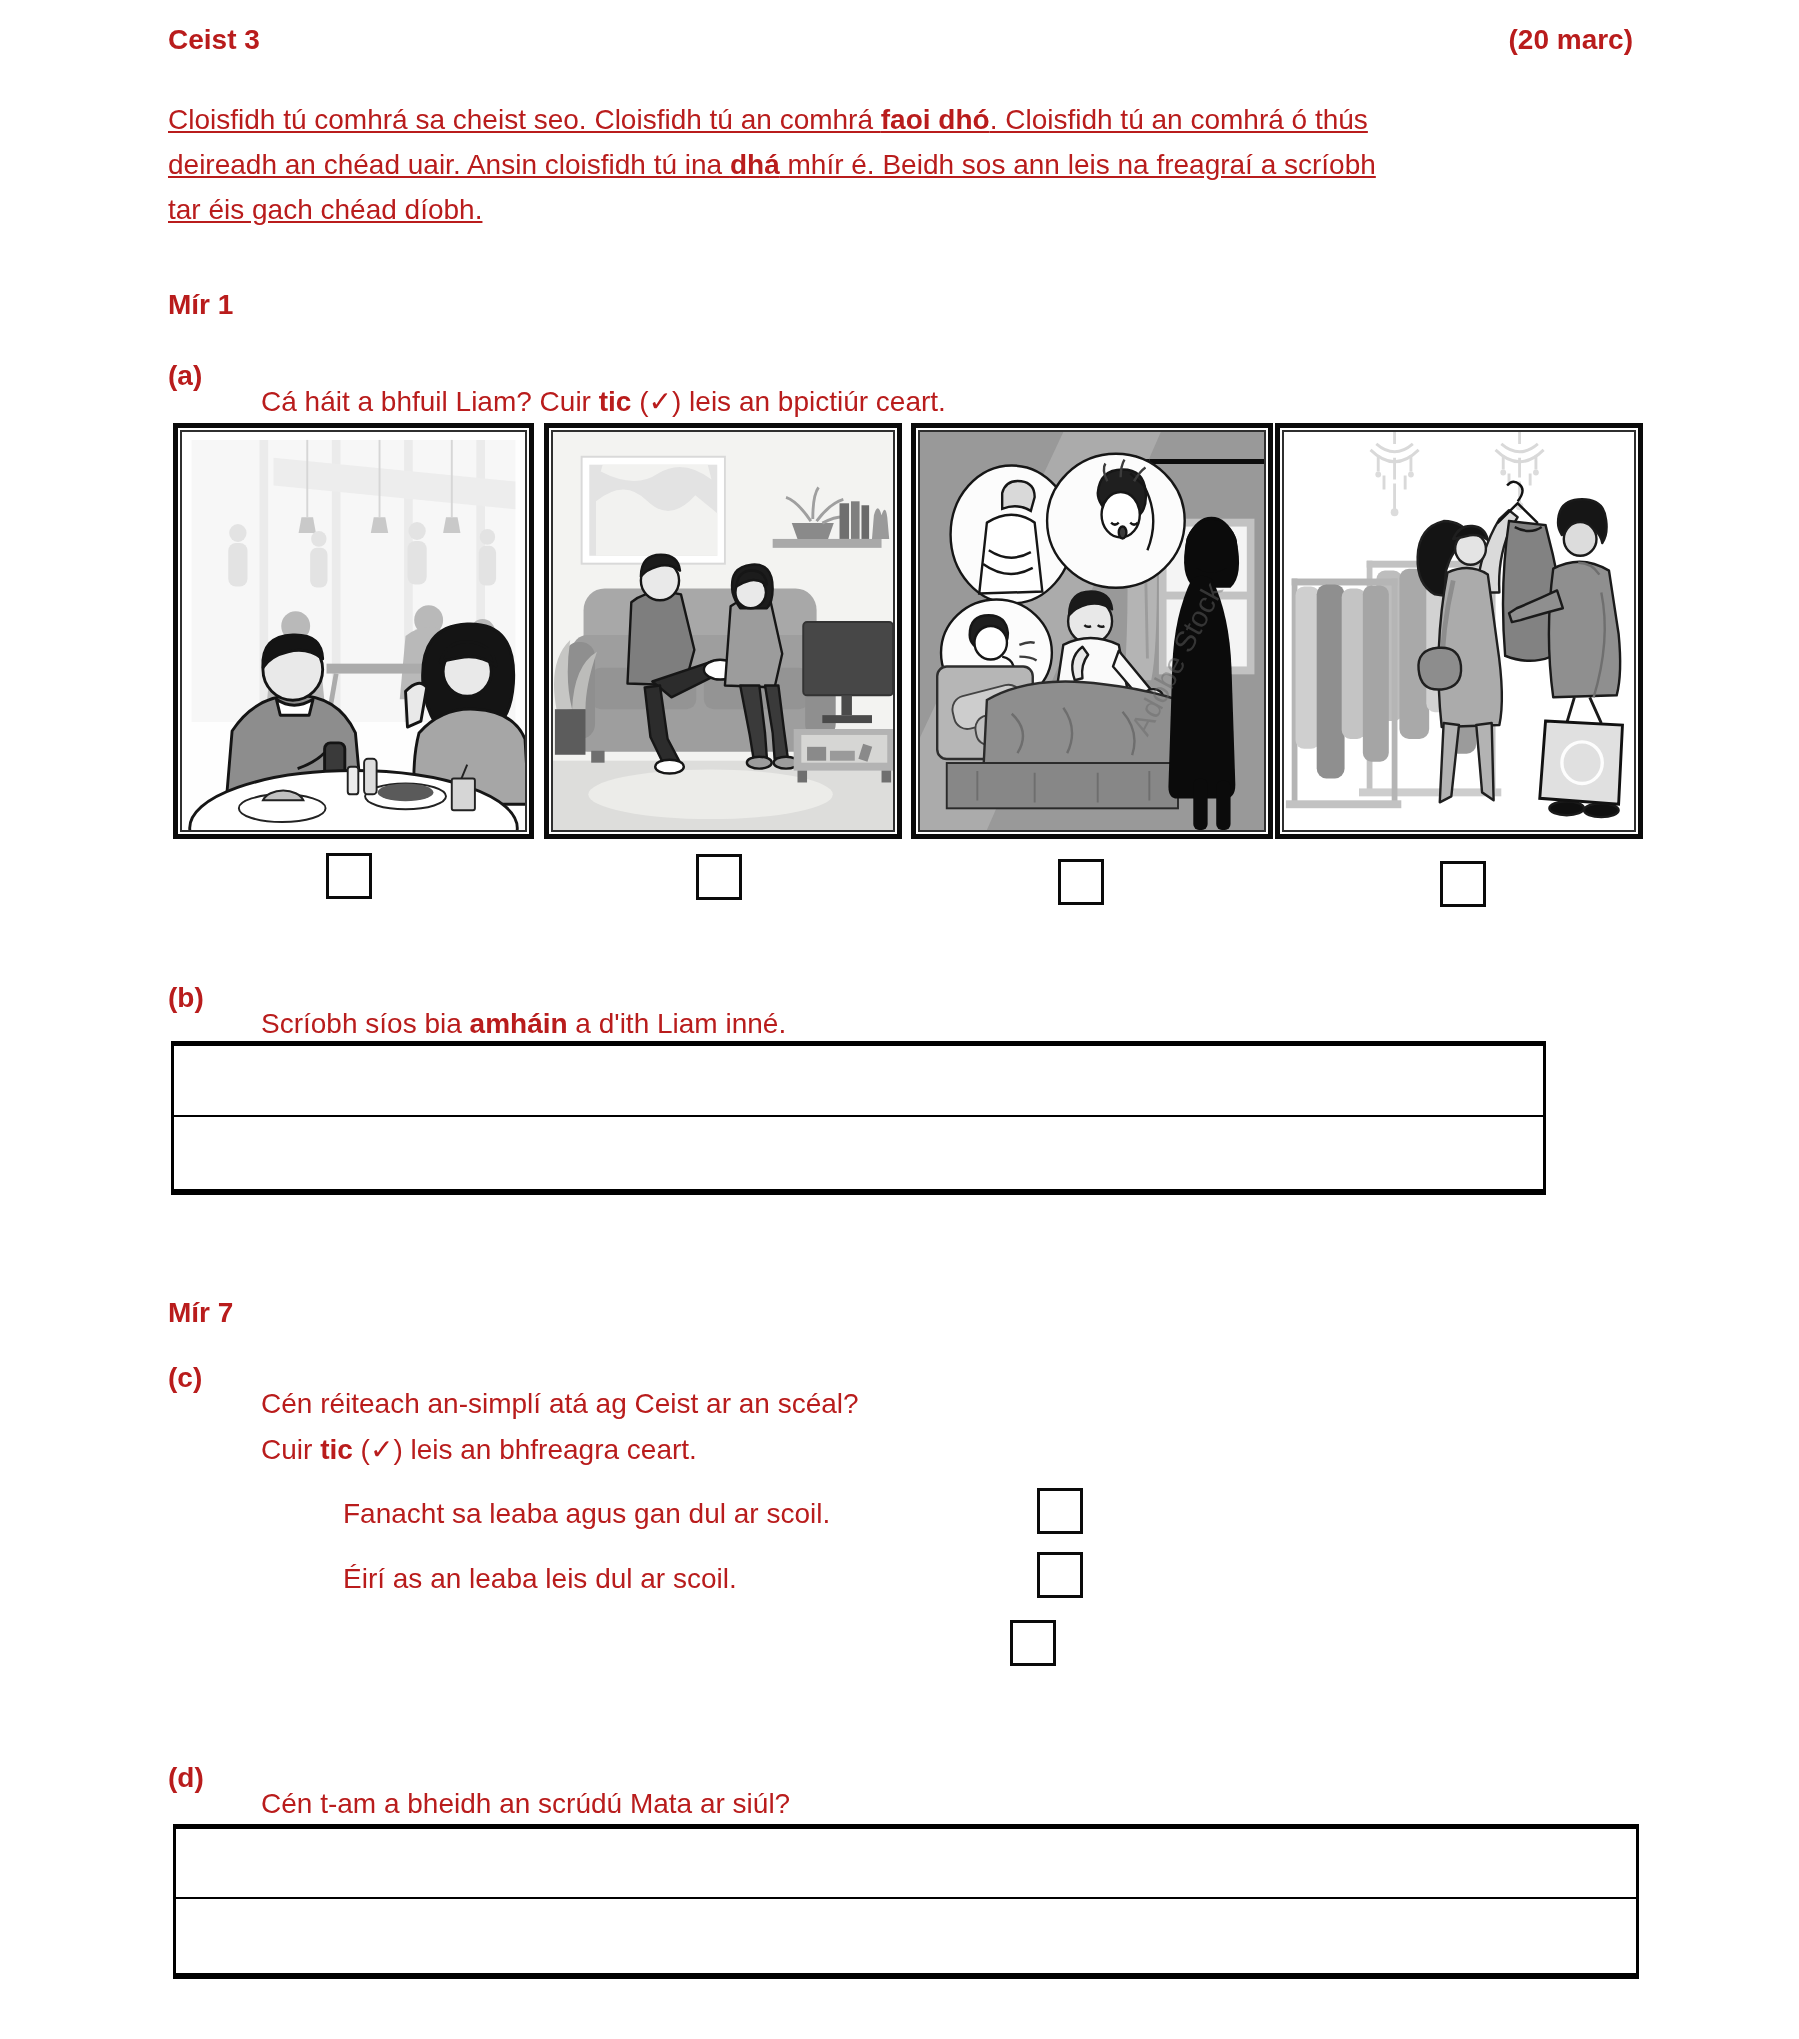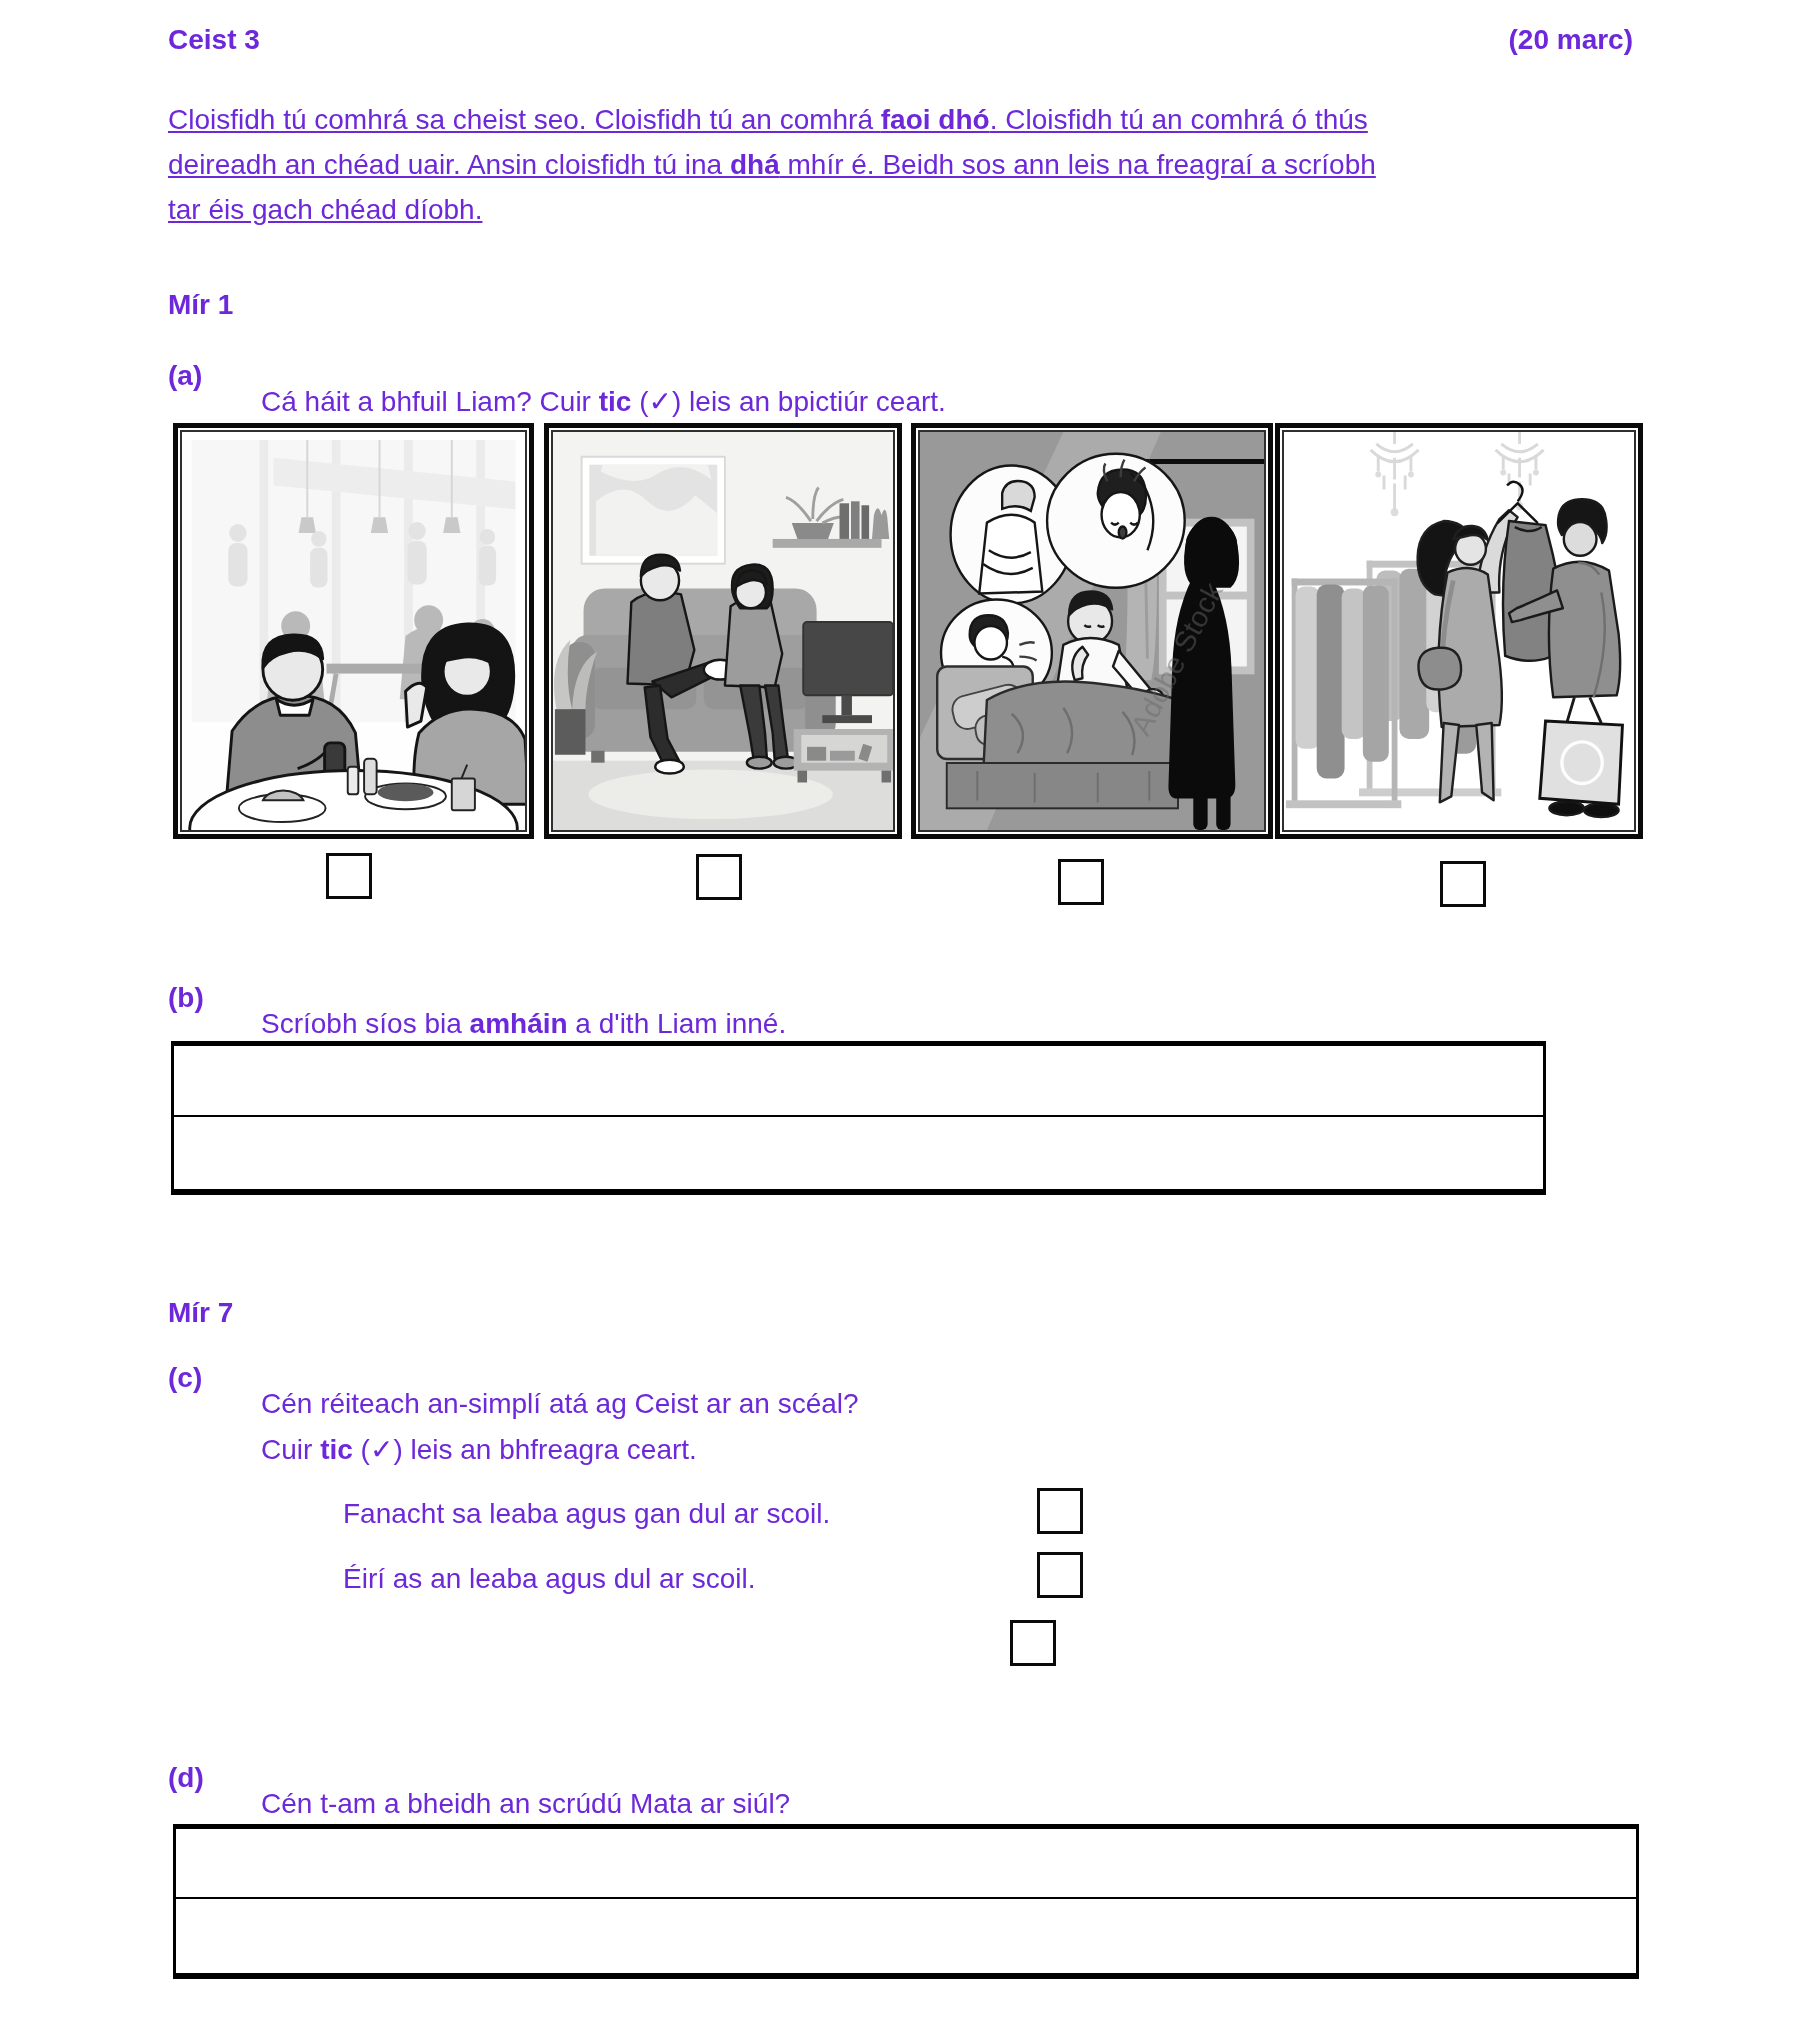--- a/index.html
+++ b/index.html
@@ -1,21 +1,21 @@
 <!DOCTYPE html>
 <html><head>
 <meta charset="utf-8">
 <style>
   html,body{margin:0;padding:0;background:#ffffff;}
   .page{
     position:relative;
     width:1800px;height:2039px;
     background:#ffffff;
     font-family:"Liberation Sans", sans-serif;
-    font-size:28px;color:#6d28d9;
+    font-size:28px;color:#b91c1c;
     overflow:hidden;
   }
   .abs{position:absolute;}
   .b{font-weight:bold;}
   .hdr{left:168px;top:24px;width:1465px;display:flex;justify-content:space-between;font-weight:bold;}
   .intro{left:168px;top:97px;width:1475px;line-height:45px;text-decoration:underline;}
   .sec-heading{left:168px;top:0;font-weight:bold;text-align:center;}
   .qrow{left:168px;display:flex;line-height:40px;}
   .qlabel{width:93px;flex:0 0 93px;font-weight:bold;}
   .qtext{line-height:46px;margin-top:23px;}
@@ -377,21 +377,21 @@
     <span class="qlabel">(c)</span>
     <span class="qtext">
       <span>Cén réiteach an-simplí atá ag Ceist ar an scéal?</span><br>
       <span>Cuir </span><span class="b">tic</span><span> (✓) leis an bhfreagra ceart.</span>
     </span>
   </div>
 
   <span class="abs optlabel" style="left:343px;top:1494px;">Fanacht sa leaba agus gan dul ar scoil.</span>
   <span class="cb" style="left:1037px;top:1488px;"></span>
 
-  <span class="abs optlabel" style="left:343px;top:1559px;">Éirí as an leaba agus dul ar scoil.</span>
+  <span class="abs optlabel" style="left:343px;top:1559px;">Éirí as an leaba leis dul ar scoil.</span>
   <span class="cb" style="left:1037px;top:1552px;"></span>
 
   <span class="cb" style="left:1010px;top:1620px;"></span>
 
   <div class="abs qrow" style="top:1758px;">
     <span class="qlabel">(d)</span>
     <span class="qtext">Cén t-am a bheidh an scrúdú Mata ar siúl?</span>
   </div>
 
   <div class="ansbox" style="left:173px;top:1824px;width:1466px;height:155px;">

